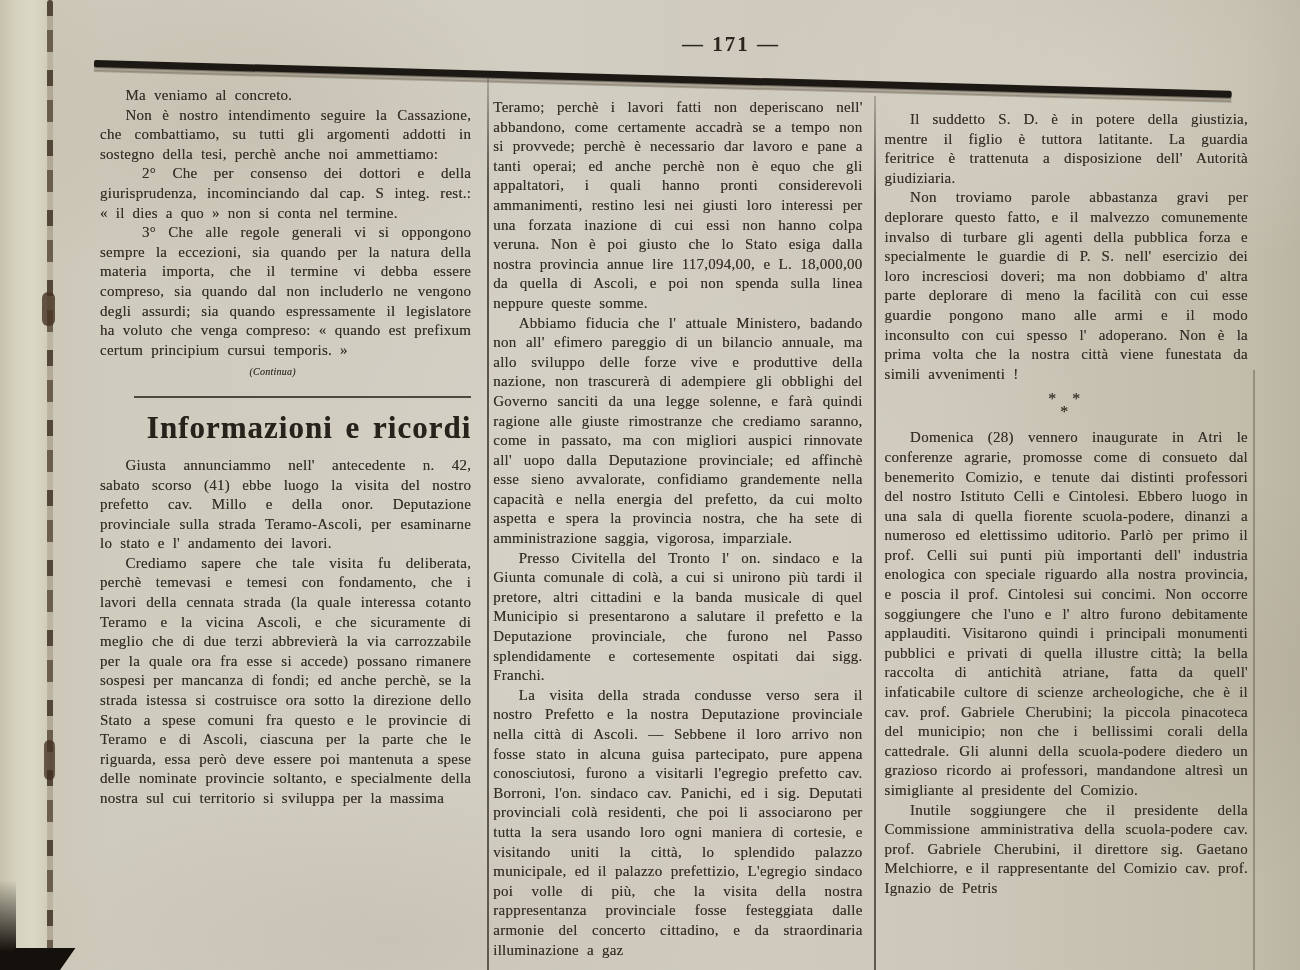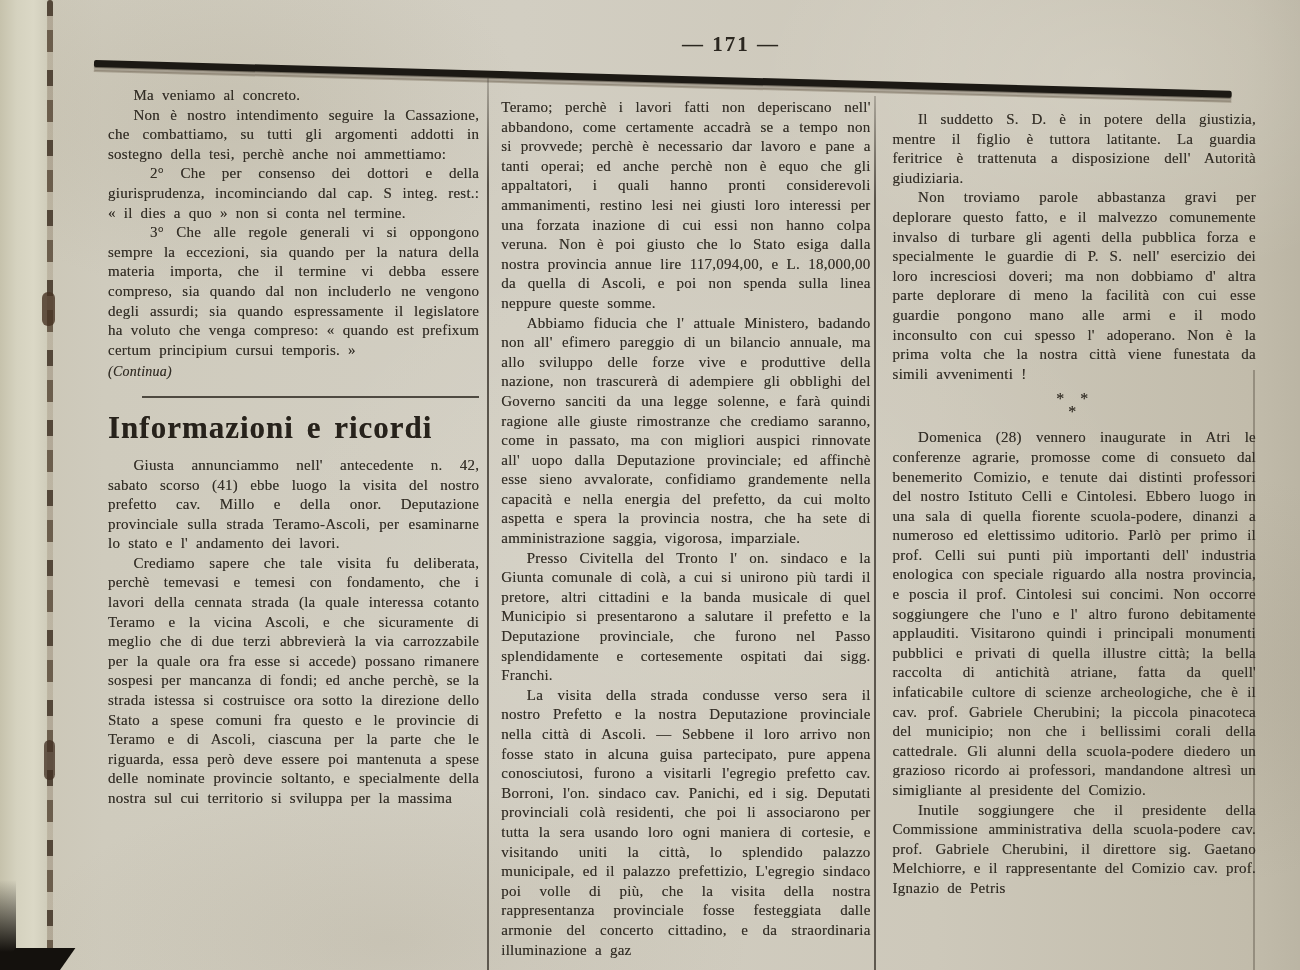--- a/index.html
+++ b/index.html
@@ -42,32 +42,32 @@
   .top-rule::after{content:"";position:absolute;left:0;top:10px;width:100%;height:2px;
     background:rgba(120,108,90,0.45);}
 
   
   .col-rule{position:absolute;width:2px;background:linear-gradient(180deg,rgba(58,52,44,0.25),rgba(58,52,44,0.8) 12%,rgba(58,52,44,0.75));}
   .rule-a{left:487px;top:78px;bottom:0;}
   .rule-b{left:874px;top:96px;bottom:0;}
   .edge-line{position:absolute;left:1253px;top:370px;bottom:0;width:2px;background:rgba(95,88,75,0.45);}
 
   
-  .columns{position:absolute;left:106px;top:58px;width:1152px;bottom:0;display:flex;overflow:hidden;}
+  .columns{position:absolute;left:98px;top:58px;width:1152px;bottom:0;display:flex;overflow:hidden;}
   .col{overflow:hidden;color:#332e26;font-size:15px;line-height:19.6px;
     text-align:justify;word-spacing:4px;letter-spacing:0.25px;
     text-shadow:0 0 0.5px rgba(51,46,38,0.55);}
   .col1{width:378px;padding:28px 8px 0 2px;}
   .col2{width:376px;padding:40px 10px 0 14px;}
   .col3{width:370px;padding:52px 2px 0 12px;}
   .para{margin:0;text-indent:1.7em;}
   .para.num{text-indent:2.8em;}
-  .continua{margin:2px 26px 0 0;text-align:left;font-style:italic;font-size:14px;}
+  .continua{margin:2px 26px 0 0;text-align:center;font-style:italic;font-size:10px;}
   .section-rule{margin:14px 0 0 34px;height:2px;background:rgba(45,40,33,0.8);}
-  .section-title{margin:12px 0 10px 0;text-align:left;font-size:31px;font-weight:bold;
+  .section-title{margin:12px 0 10px 0;text-align:right;font-size:31px;font-weight:bold;
     letter-spacing:1px;color:#27221b;text-indent:0;line-height:36px;}
   .asterism{text-align:center;line-height:13px;margin:8px 0 10px 0;font-size:16px;letter-spacing:4px;}
   .asterism span{display:block;}
 </style>
 </head>
 <body>
 
 <div class="scan-root">
 
   <div class="book-strip"></div>

